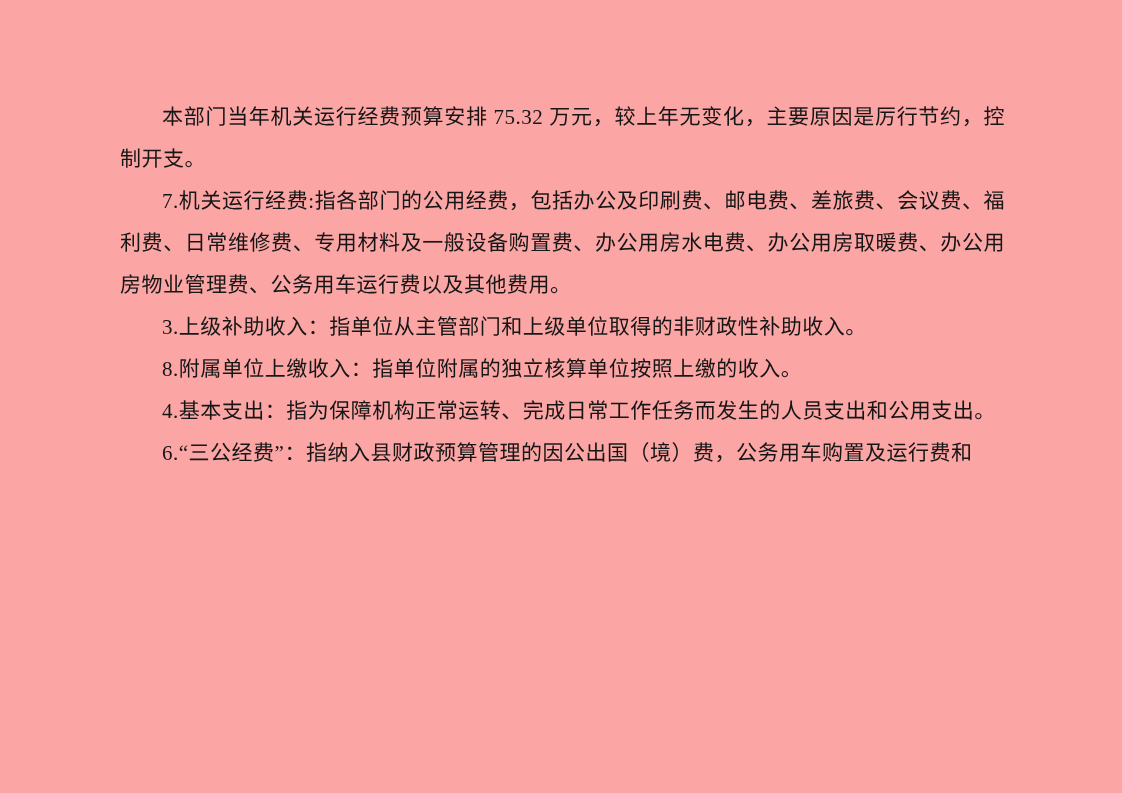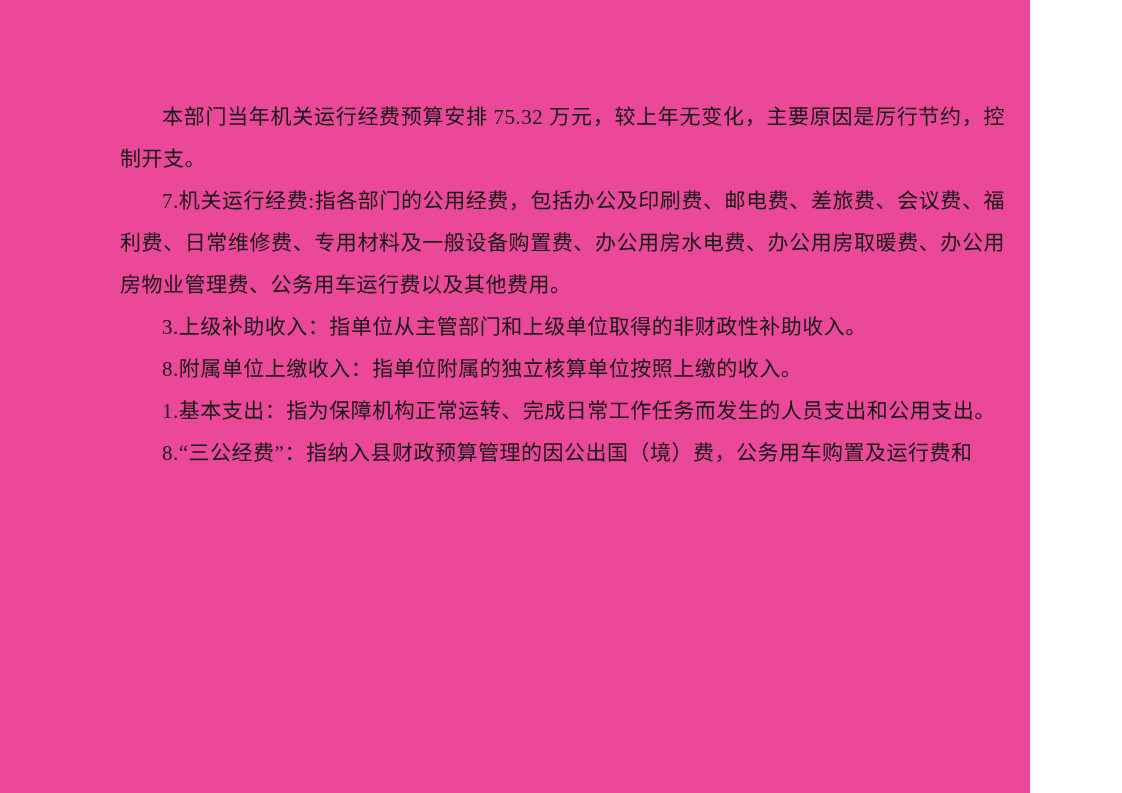--- a/index.html
+++ b/index.html
@@ -2,23 +2,23 @@
 <html lang="zh-CN"><head>
 <meta charset="utf-8">
 <style>
   html, body {
     margin: 0;
     padding: 0;
     background: #ffffff;
   }
   .page {
     position: relative;
-    width: 1030px;
+    width: 1122px;
     height: 793px;
-    background: #ec4899;
+    background: #fca5a5;
     overflow: hidden;
     box-sizing: border-box;
     text-decoration: underline;
   }
   .content {
     position: absolute;
     left: 120px;
     top: 96px;
     width: 885px;
     font-family: "Liberation Serif", "DejaVu Serif", serif;
@@ -41,16 +41,16 @@
 </style>
 </head>
 <body>
 
 <div class="page">
   <div class="content">
     <p>本部门当年机关运行经费预算安排 75.32 万元，较上年无变化，主要原因是厉行节约，控制开支。</p>
     <p>7.机关运行经费:指各部门的公用经费，包括办公及印刷费、邮电费、差旅费、会议费、福利费、日常维修费、专用材料及一般设备购置费、办公用房水电费、办公用房取暖费、办公用房物业管理费、公务用车运行费以及其他费用。</p>
     <p>3.上级补助收入：指单位从主管部门和上级单位取得的非财政性补助收入。</p>
     <p>8.附属单位上缴收入：指单位附属的独立核算单位按照上缴的收入。</p>
-    <p>1.基本支出：指为保障机构正常运转、完成日常工作任务而发生的人员支出和公用支出。</p>
-    <p>8.“三公经费”：指纳入县财政预算管理的因公出国（境）费，公务用车购置及运行费和</p>
+    <p>4.基本支出：指为保障机构正常运转、完成日常工作任务而发生的人员支出和公用支出。</p>
+    <p>6.“三公经费”：指纳入县财政预算管理的因公出国（境）费，公务用车购置及运行费和</p>
   </div>
 </div>
 
 </body></html>

